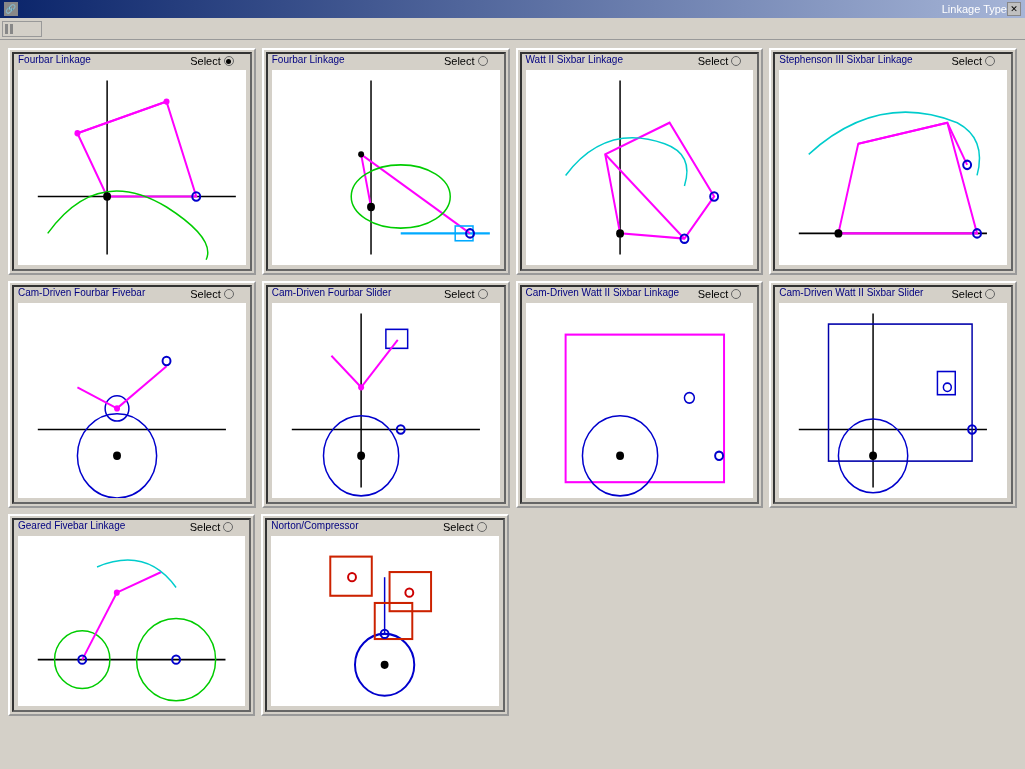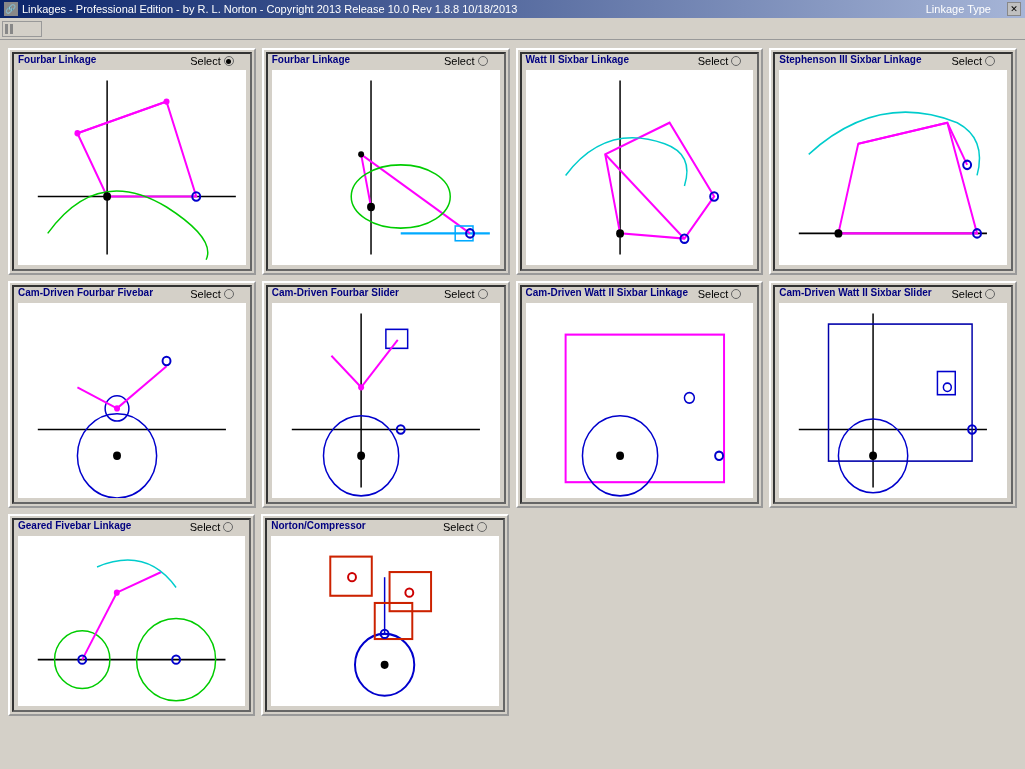--- a/index.html
+++ b/index.html
@@ -70,21 +70,21 @@
       justify-content: flex-end;
       padding: 1px 16px;
       gap: 3px;
     }
     .card-title {
       position: absolute;
       top: 4px;
       left: 8px;
       font-size: 10px;
       color: #000080;
-      font-weight: bold;
+      font-weight: normal;
     }
     .select-label {
       font-size: 11px;
       color: #000;
     }
     .radio-btn {
       width: 10px; height: 10px;
       border-radius: 50%;
       border: 1px solid #666;
       background: #d4d0c8;
@@ -117,23 +117,22 @@
     .row-3 .linkage-card { flex: 0 0 calc(25% - 5px); }
     .row-3 .canvas-area { height: 170px; }
     .row-3-spacer { flex: 2; }
   </style>
 </head>
 <body>
 
 <div class="title-bar">
   <div class="title-bar-left">
     <div class="title-bar-icon">🔗</div>
-    <span>Linkages - Professional Edition - by R. L. Norton - Copyright 2013  Release 10.0  Rev 1.8.8  10/18/2013</span>
-  </div>
-  <div style="display:flex; gap:16px; align-items:center;margin-left:12px;">
+  </div>
+  <div style="display:flex; gap:0; align-items:center;margin-left:12px;">
     <span style="font-size:11px;">Linkage Type</span>
     <div class="title-bar-close">✕</div>
   </div>
 </div>
 
 <div class="toolbar">
   <div style="width:40px; height:16px; background:#d4d0c8; border:1px solid #999; display:flex; gap:2px; padding:2px;">
     <div style="width:3px;height:100%;background:#888;"></div>
     <div style="width:3px;height:100%;background:#888;"></div>
   </div>

